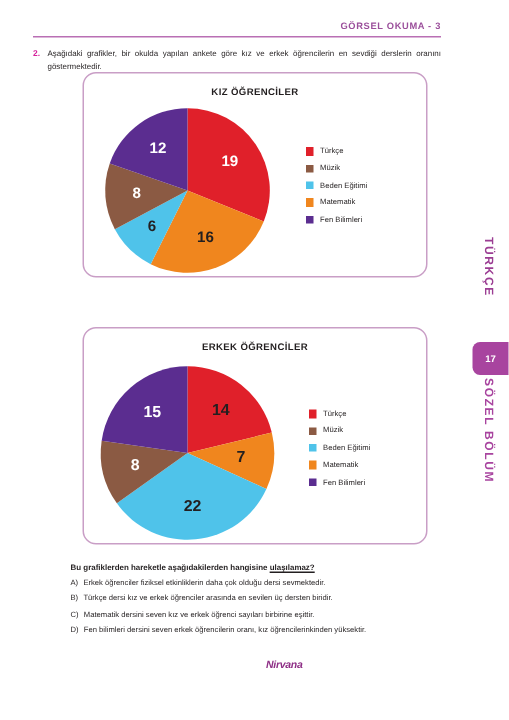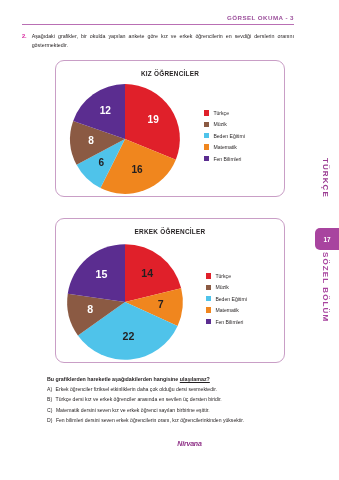--- a/index.html
+++ b/index.html
@@ -59,21 +59,21 @@
 
   
   .card {
     position: absolute;
     left: 55px;
     width: 230px;
     border: 1.1px solid #c99ec6;
     border-radius: 9px;
     background: #ffffff;
   }
-  #card-kiz { top: 60px; height: 137px; }
+  #card-kiz { top: 48px; height: 137px; }
   #card-erkek { top: 218px; height: 145px; }
 
   .chart-title {
     text-align: center;
     font-size: 6.4px;
     font-weight: bold;
     letter-spacing: 0.25px;
     color: #231f20;
     margin-top: 9px;
   }

